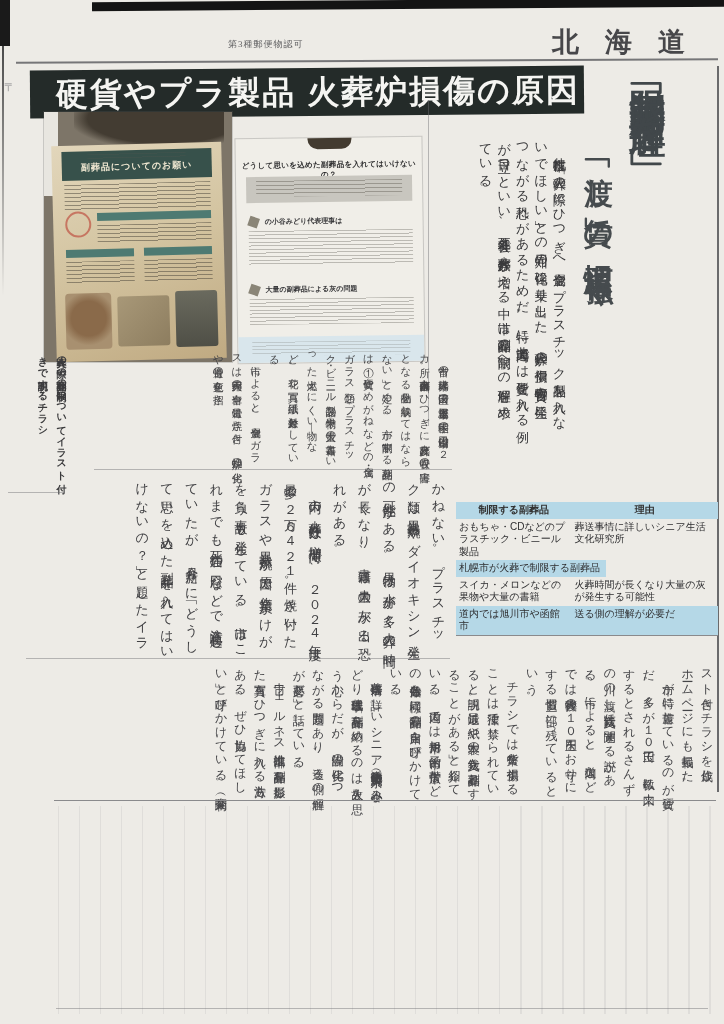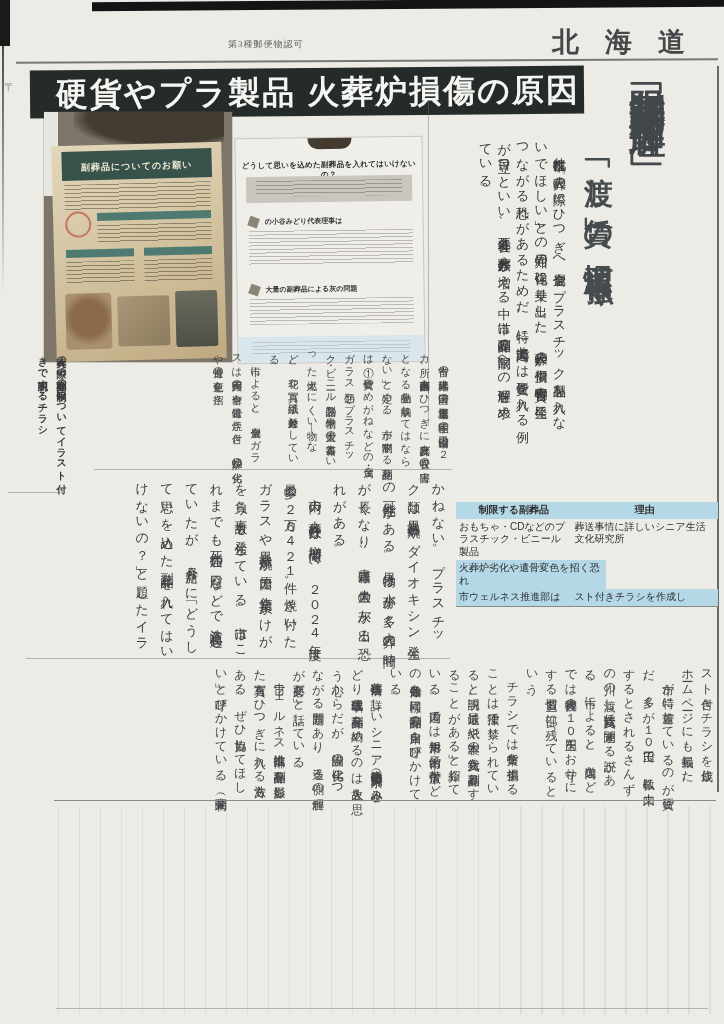--- a/index.html
+++ b/index.html
@@ -143,25 +143,29 @@
     <div class="grid">
       <div class="row head">
         <div class="cell c-item hl">制限する副葬品</div>
         <div class="cell c-reason hl">理由</div>
       </div>
       <div class="row">
         <div class="cell c-item">おもちゃ・CDなどのプラスチック・ビニール製品</div>
         <div class="cell c-reason">葬送事情に詳しいシニア生活文化研究所</div>
       </div>
       <div class="row">
-        <div class="cell c-reason hl">火葬炉劣化や遺骨変色を招く恐れ</div>
+        <div class="cell c-reason hl">札幌市が火葬で制限する副葬品</div>
       </div>
       <div class="row">
-        <div class="cell c-item hl">市ウェルネス推進部は</div>
-        <div class="cell c-reason hl">スト付きチラシを作成し</div>
+        <div class="cell c-item">スイカ・メロンなどの果物や大量の書籍</div>
+        <div class="cell c-reason">火葬時間が長くなり大量の灰が発生する可能性</div>
+      </div>
+      <div class="row">
+        <div class="cell c-item hl">道内では旭川市や函館市</div>
+        <div class="cell c-reason hl">送る側の理解が必要だ</div>
       </div>
     </div>
   </div>
 
   <div class="abs v body3" style="left:56px;top:661px;width:660px;height:136px;">スト付きチラシを作成し、ホームページにも掲載した。
 　市が特に苦慮しているのが硬貨だ。多くが１０円玉で、仏教に由来するとされるさんずの川の渡し賃「六文銭」に関連する説がある。市によると、道内などでは火葬後の１０円玉をお守りにする慣習も一部に残っているという。
 　チラシでは貨幣を損傷することは法律で禁じられていると説明。「最近は紙や木製の六文銭を副葬品とすることがある」と紹介している。道内では旭川市や函館市、帯広市などの各自治体も同様に副葬品の自粛を呼びかけている。
 　葬送事情に詳しいシニア生活文化研究所（東京）の小谷みどり代表理事は「副葬品を納めるのは故人を思う心からだが、設備の劣化につながる問題もあり、送る側の理解が必要だ」と話している。
 　市ウェルネス推進部は「副葬品を撮影した写真をひつぎに入れる方法もある。ぜひ協力してほしい」と呼びかけている。（今関茉莉）</div>
   <div class="abs rule" style="left:54px;top:800px;width:662px;height:1px;background:#8a8a8c;"></div>

